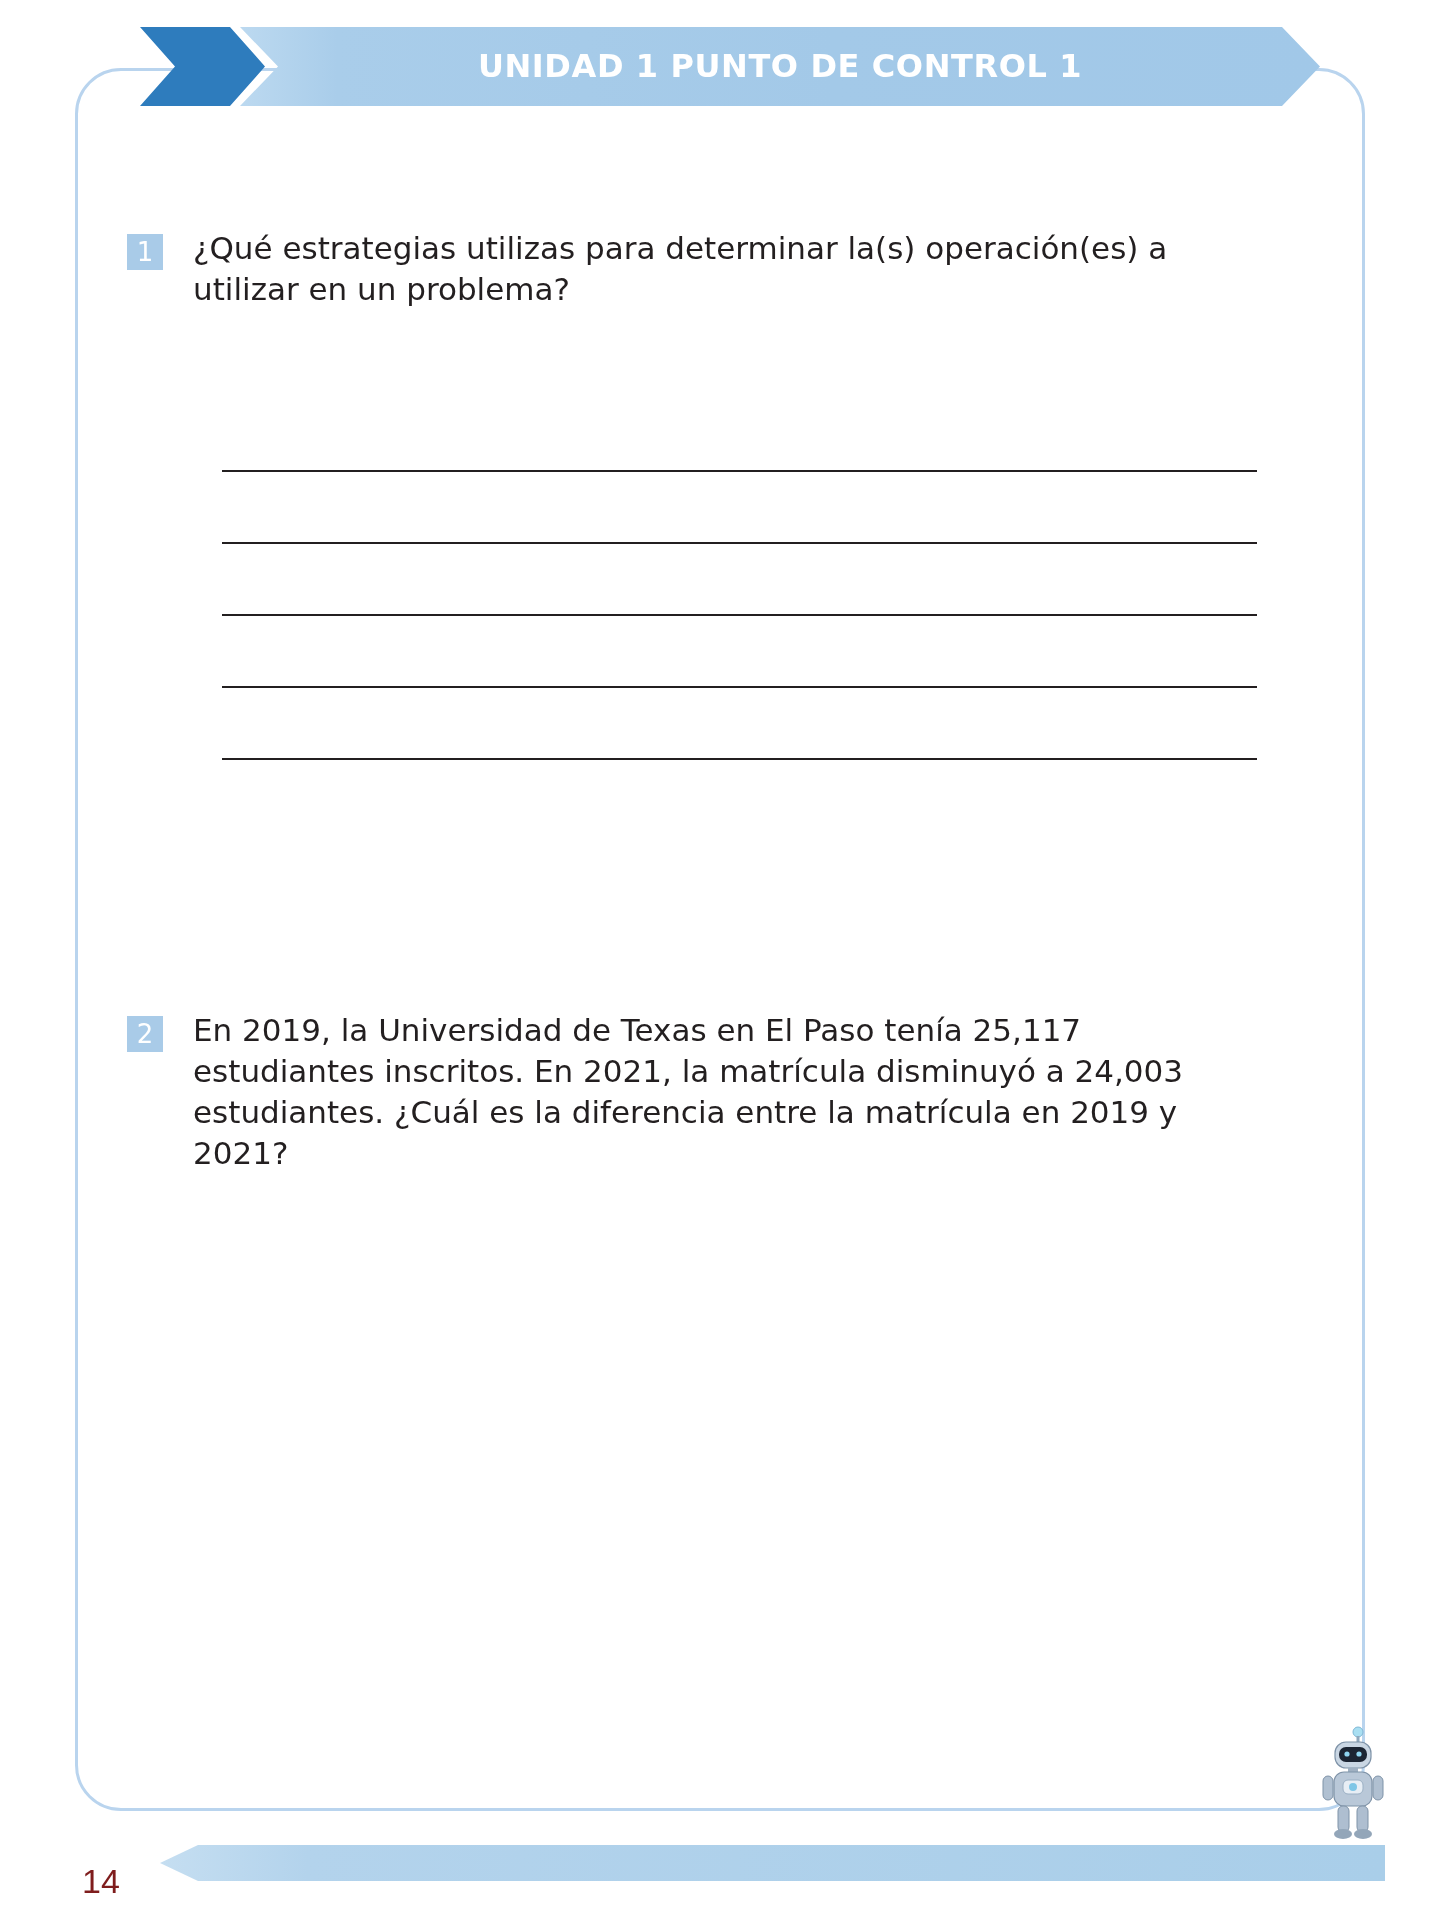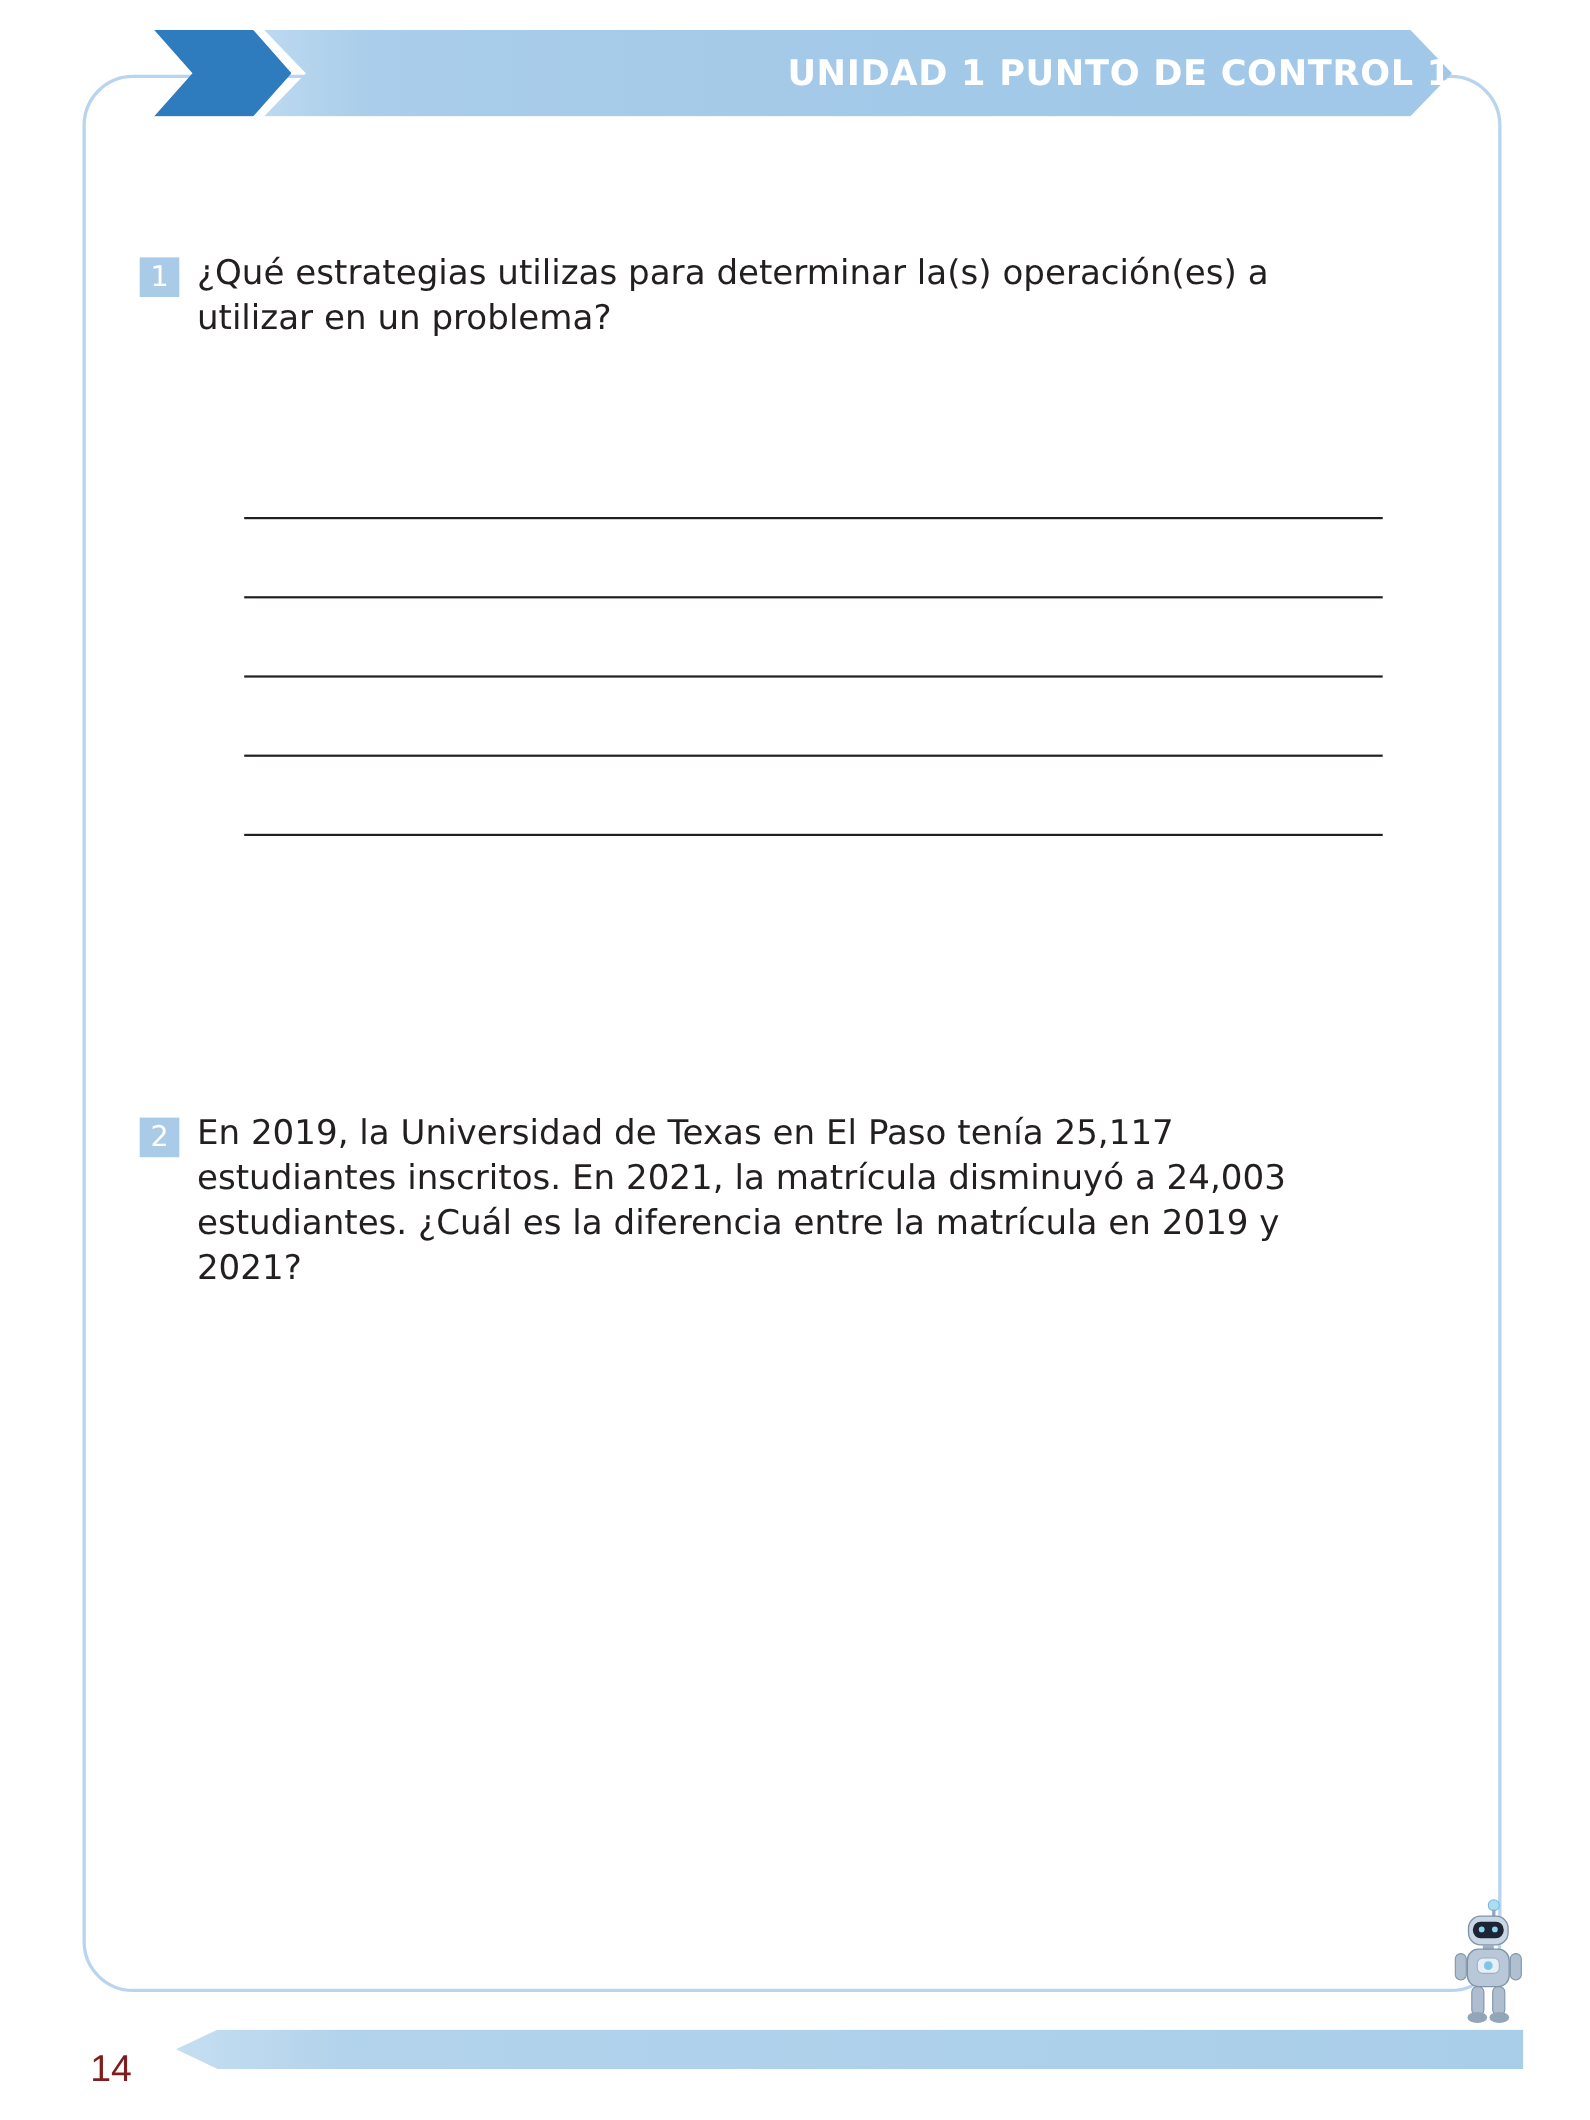--- a/index.html
+++ b/index.html
@@ -61,21 +61,21 @@
     background: linear-gradient(90deg, #bcd9f0 0%, #a9cdea 9%, #a3c9e8 55%, #a1c8e8 100%);
     clip-path: polygon(0 0, calc(100% - 38px) 0, 100% 50%, calc(100% - 38px) 100%, 0 100%, 38px 50%);
   }
   .header-title {
     position: absolute;
     left: 100px;
     top: 0;
     width: 1080px;
     height: 79px;
     line-height: 79px;
-    text-align: right;
+    text-align: center;
     color: #ffffff;
     font-size: 32px;
     font-weight: bold;
     letter-spacing: 0.6px;
     font-family: "DejaVu Sans", sans-serif;
   }
 
   
   .question {
     position: absolute;
@@ -89,21 +89,21 @@
     color: #ffffff;
     font-size: 26px;
     font-weight: normal;
     text-align: center;
     line-height: 36px;
     flex: 0 0 auto;
     margin-top: 6px;
     font-family: "DejaVu Sans", sans-serif;
   }
   .q-text {
-    margin-left: 16px;
+    margin-left: 30px;
     font-size: 31px;
     line-height: 1.32;
     color: #231f20;
     font-family: "DejaVu Sans", sans-serif;
   }
 
   #q1 { left: 127px; top: 228px; width: 1120px; }
   #q2 { left: 127px; top: 1010px; width: 1130px; }
 
   

